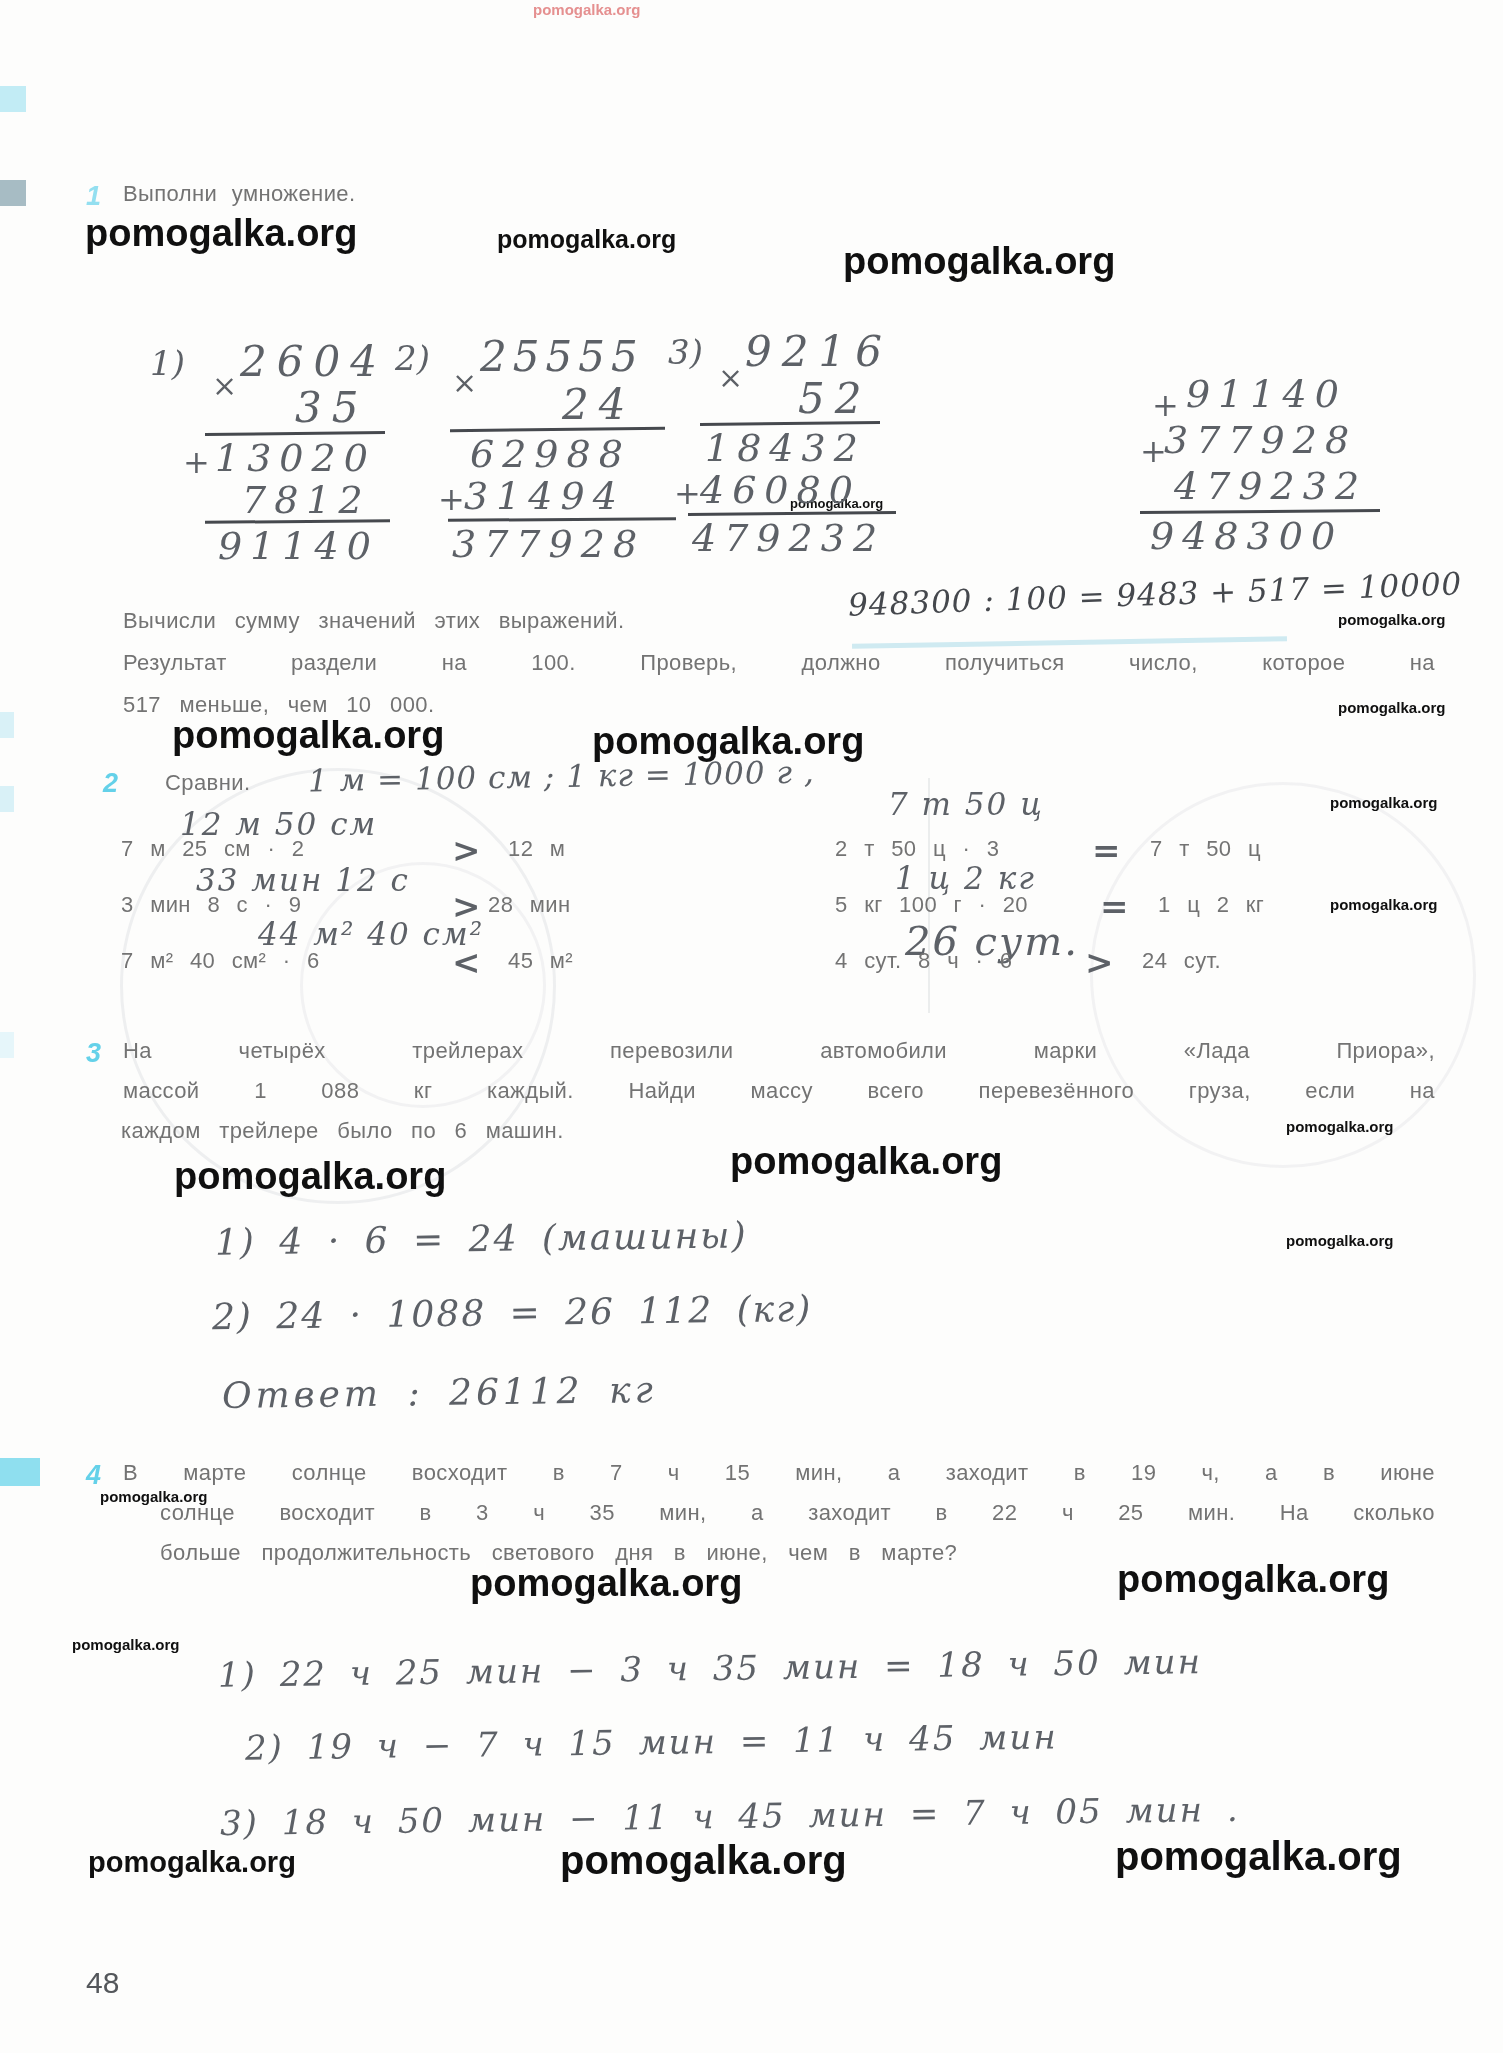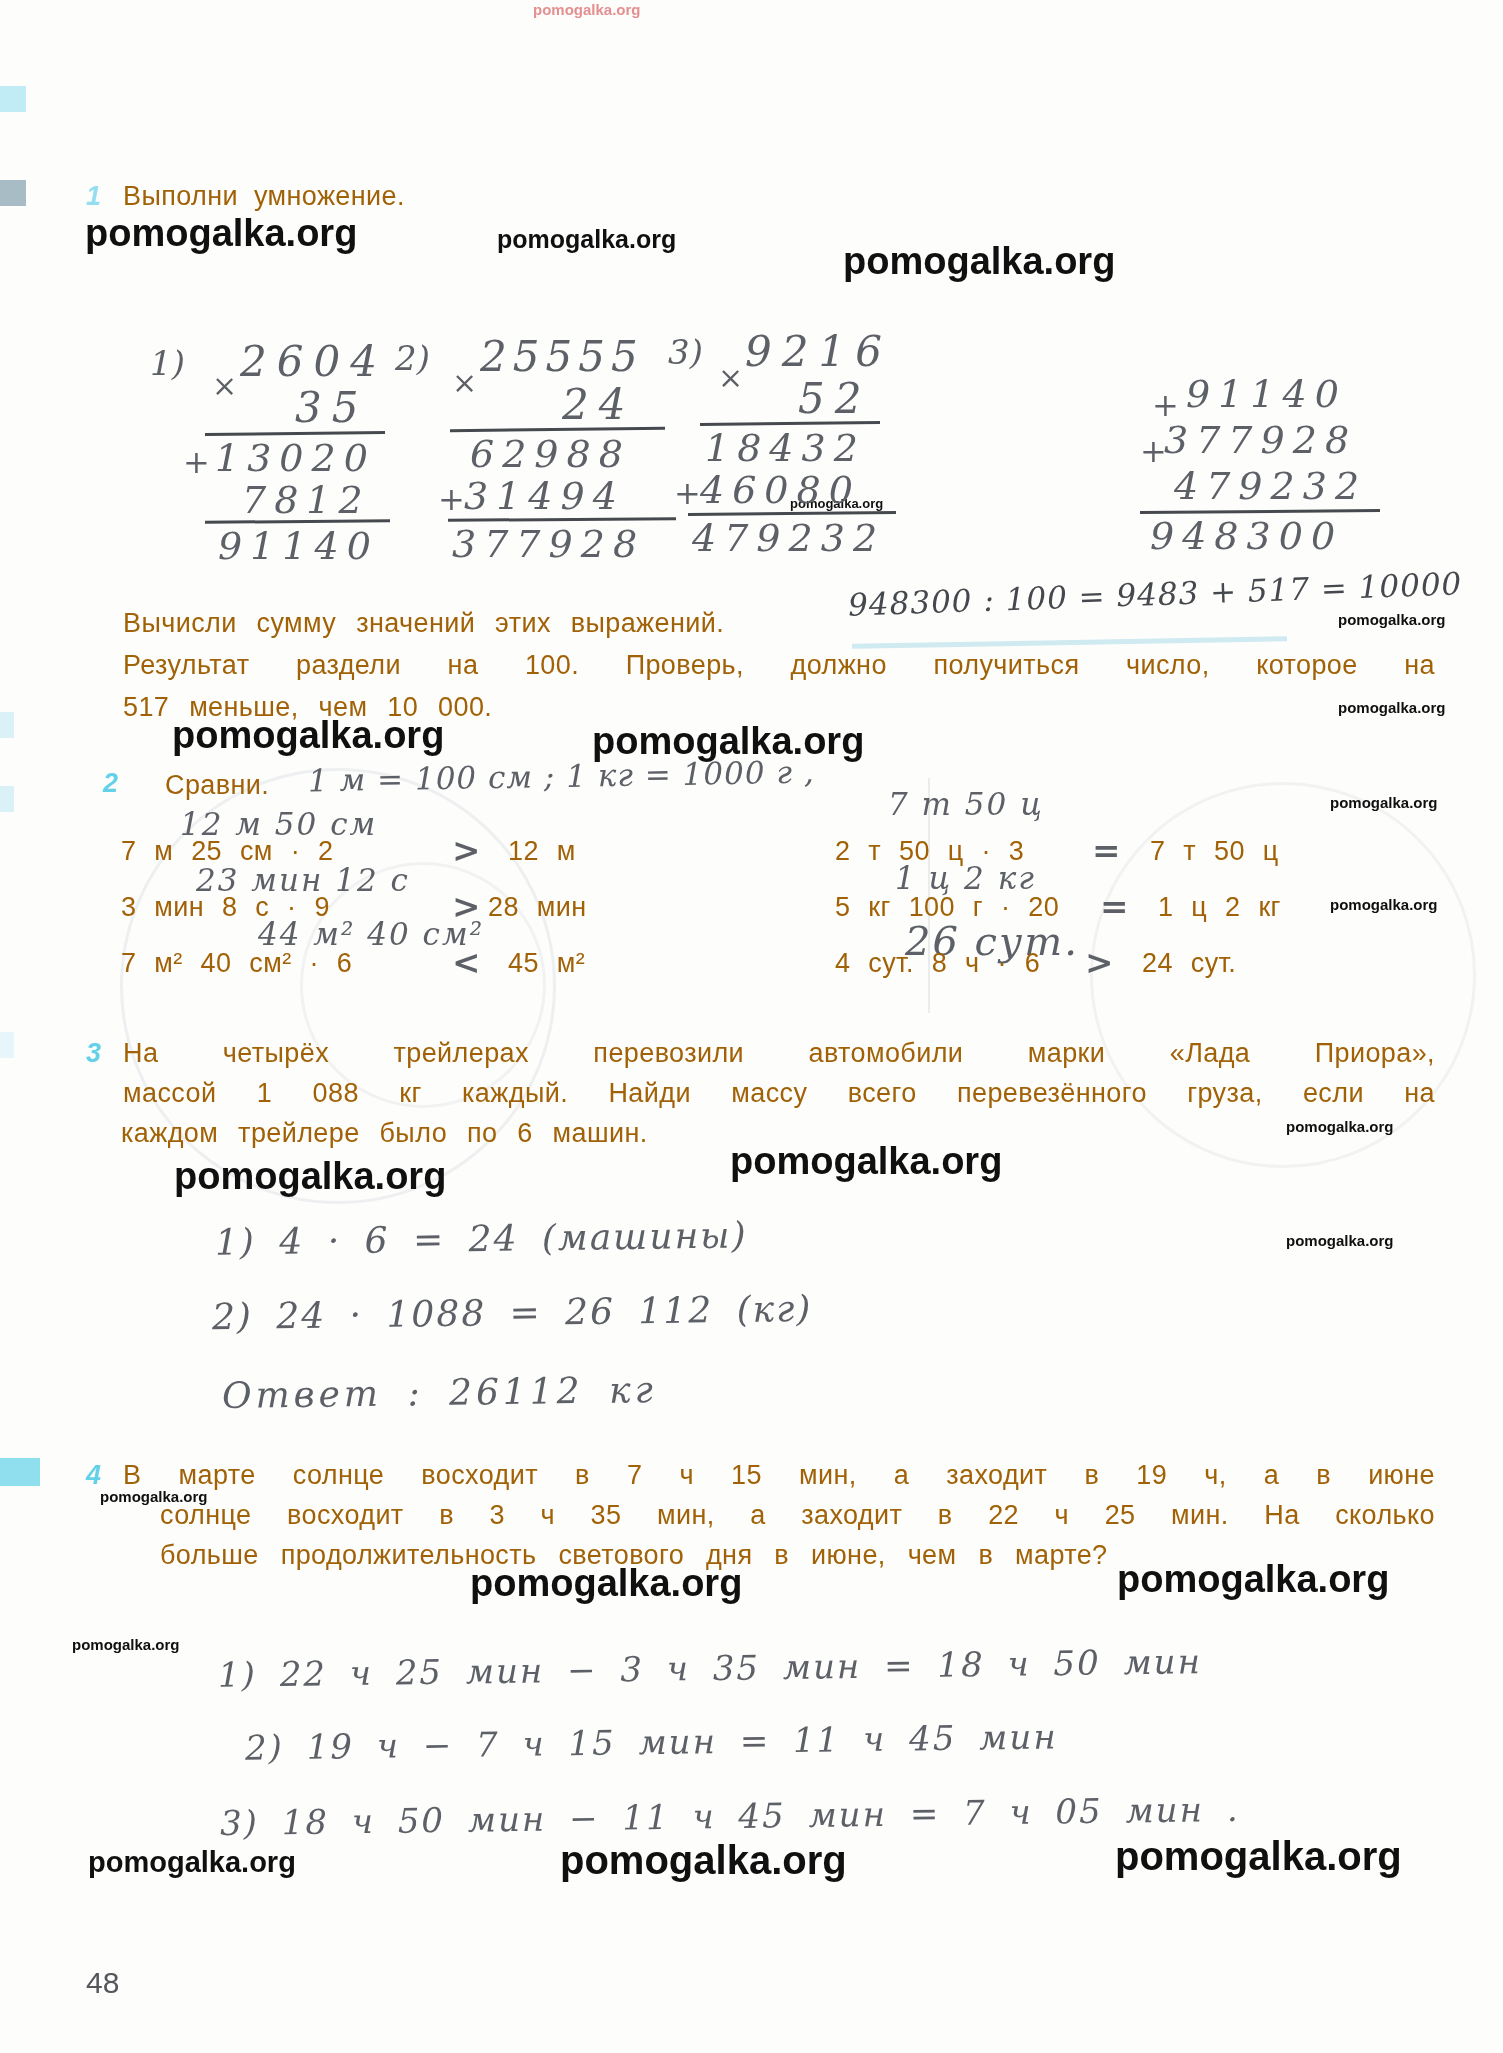--- a/index.html
+++ b/index.html
@@ -2,21 +2,21 @@
 <html><head>
 <meta charset="utf-8">
 <style>
   html,body { margin:0; padding:0; background:#e9e9e9; }
   .page { position:relative; width:1503px; height:2053px; margin:0 auto;
           background:#fdfdfc; overflow:hidden;
           font-family:"Liberation Sans", sans-serif; }
   .abs  { position:absolute; }
   .title { color:#3fc8e6; font-weight:bold; font-size:31px; letter-spacing:5px; white-space:nowrap; }
   .tasknum { color:#64d1e9; font-size:27px; font-weight:bold; font-style:italic; }
-  .pline { color:#a16207; font-size:27px; white-space:nowrap; letter-spacing:0.4px; }
+  .pline { color:#737373; font-size:22px; white-space:nowrap; letter-spacing:0.4px; }
   .jline { white-space:normal; width:1312px; text-align:justify; text-align-last:justify; }
   .ws8  { word-spacing:8px; }  .ws10 { word-spacing:10px; }
   .ws12 { word-spacing:12px; } .ws14 { word-spacing:14px; }
   .hw   { font-family:"DejaVu Serif", serif; font-style:italic; color:#5d6167; white-space:nowrap; }
   .hwd  { font-size:42px; letter-spacing:10px; }
   .hwd38{ font-size:38px; letter-spacing:8px; }
   .hwsol{ font-size:36px; letter-spacing:2px; word-spacing:10px; transform:rotate(-0.8deg); }
   .sign { font-size:34px; font-weight:bold; }
   .wm   { font-weight:bold; color:#101010; white-space:nowrap;
           font-family:"Liberation Sans", sans-serif; line-height:1; }
@@ -118,21 +118,21 @@
 
   <span class="abs tasknum" style="left:103px;top:768px">2</span>
   <span class="abs pline" style="left:165px;top:770px">Сравни.</span>
   <span class="abs hw" style="left:308px;top:758px;font-size:31px;letter-spacing:1px;transform:rotate(-1deg)">1 м = 100 см ;  1 кг = 1000 г ,</span>
 
   <span class="abs hw" style="left:180px;top:806px;font-size:31px;letter-spacing:2px">12 м 50 см</span>
   <span class="abs pline ws10" style="left:121px;top:836px">7 м 25 см · 2</span>
   <span class="abs hw sign" style="left:452px;top:830px">&gt;</span>
   <span class="abs pline ws10" style="left:508px;top:836px">12 м</span>
 
-  <span class="abs hw" style="left:196px;top:862px;font-size:31px;letter-spacing:2px">23 мин 12 с</span>
+  <span class="abs hw" style="left:196px;top:862px;font-size:31px;letter-spacing:2px">33 мин 12 с</span>
   <span class="abs pline ws10" style="left:121px;top:892px">3 мин 8 с · 9</span>
   <span class="abs hw sign" style="left:452px;top:886px">&gt;</span>
   <span class="abs pline ws10" style="left:488px;top:892px">28 мин</span>
 
   <span class="abs hw" style="left:258px;top:916px;font-size:31px;letter-spacing:2px">44 м² 40 см²</span>
   <span class="abs pline ws10" style="left:121px;top:948px">7 м² 40 см² · 6</span>
   <span class="abs hw sign" style="left:452px;top:942px">&lt;</span>
   <span class="abs pline ws10" style="left:508px;top:948px">45 м²</span>
 
   <span class="abs hw" style="left:888px;top:786px;font-size:31px;letter-spacing:2px">7 т 50 ц</span>

